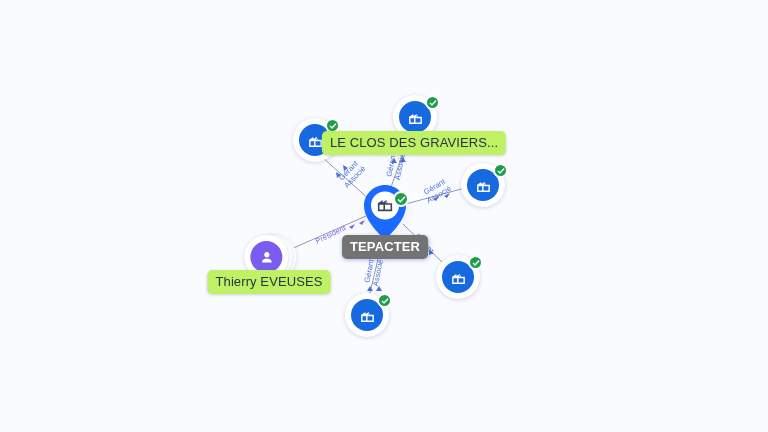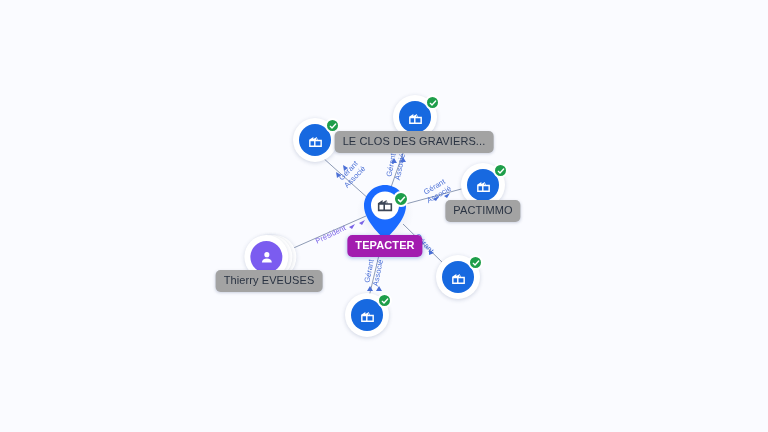--- a/index.html
+++ b/index.html
@@ -86,35 +86,35 @@
     position:absolute;left:50%;top:52%;
     transform:translate(-50%,-50%);
     width:58px;height:58px;border-radius:50%;
     background:radial-gradient(circle,rgba(60,80,130,.13) 0%,rgba(60,80,130,0) 70%);
   }
 
   
   .label{
     position:absolute;
     transform:translate(-50%,0);
-    background:#a3a3a3;
+    background:#bef264;
     color:#2a3342;
-    font-size:11px;
+    font-size:13px;
     line-height:1;
     padding:5px 8px 6px 8px;
     border-radius:5px;
     white-space:nowrap;
     box-shadow:0 1px 3px rgba(40,60,110,.22);
     letter-spacing:.1px;
   }
   .label.selected{
-    background:#a21caf;
+    background:#737373;
     color:#ffffff;
     font-weight:bold;
-    font-size:11px;
+    font-size:13px;
     box-shadow:0 1px 4px rgba(20,70,190,.35);
     border-radius:5px;
   }
 
   
   .elabel{
     position:absolute;
     font-size:7.5px;
     line-height:8.5px;
     color:#4a6fd6;
@@ -311,18 +311,17 @@
       <div class="badge" style="left:8px;top:-22px;width:16px;height:16px;">
         <svg width="9" height="9" viewBox="0 0 24 24" fill="none" stroke="#ffffff" stroke-width="4" stroke-linecap="round" stroke-linejoin="round">
             <path d="M4 13l5 5L20 6"></path>
           </svg>
       </div>
     </div>
   </div>
 
   <div class="layer">
     <div class="label" style="left:414px;top:131px;">LE CLOS DES GRAVIERS...</div>
-    <div class="label" style="left:483px;top:200px;">PACTIMMO</div>
     <div class="label" style="left:269px;top:270px;">Thierry EVEUSES</div>
     <div class="label selected" style="left:385px;top:235px;">TEPACTER</div>
   </div>
 
 </div>
 
 </body></html>

